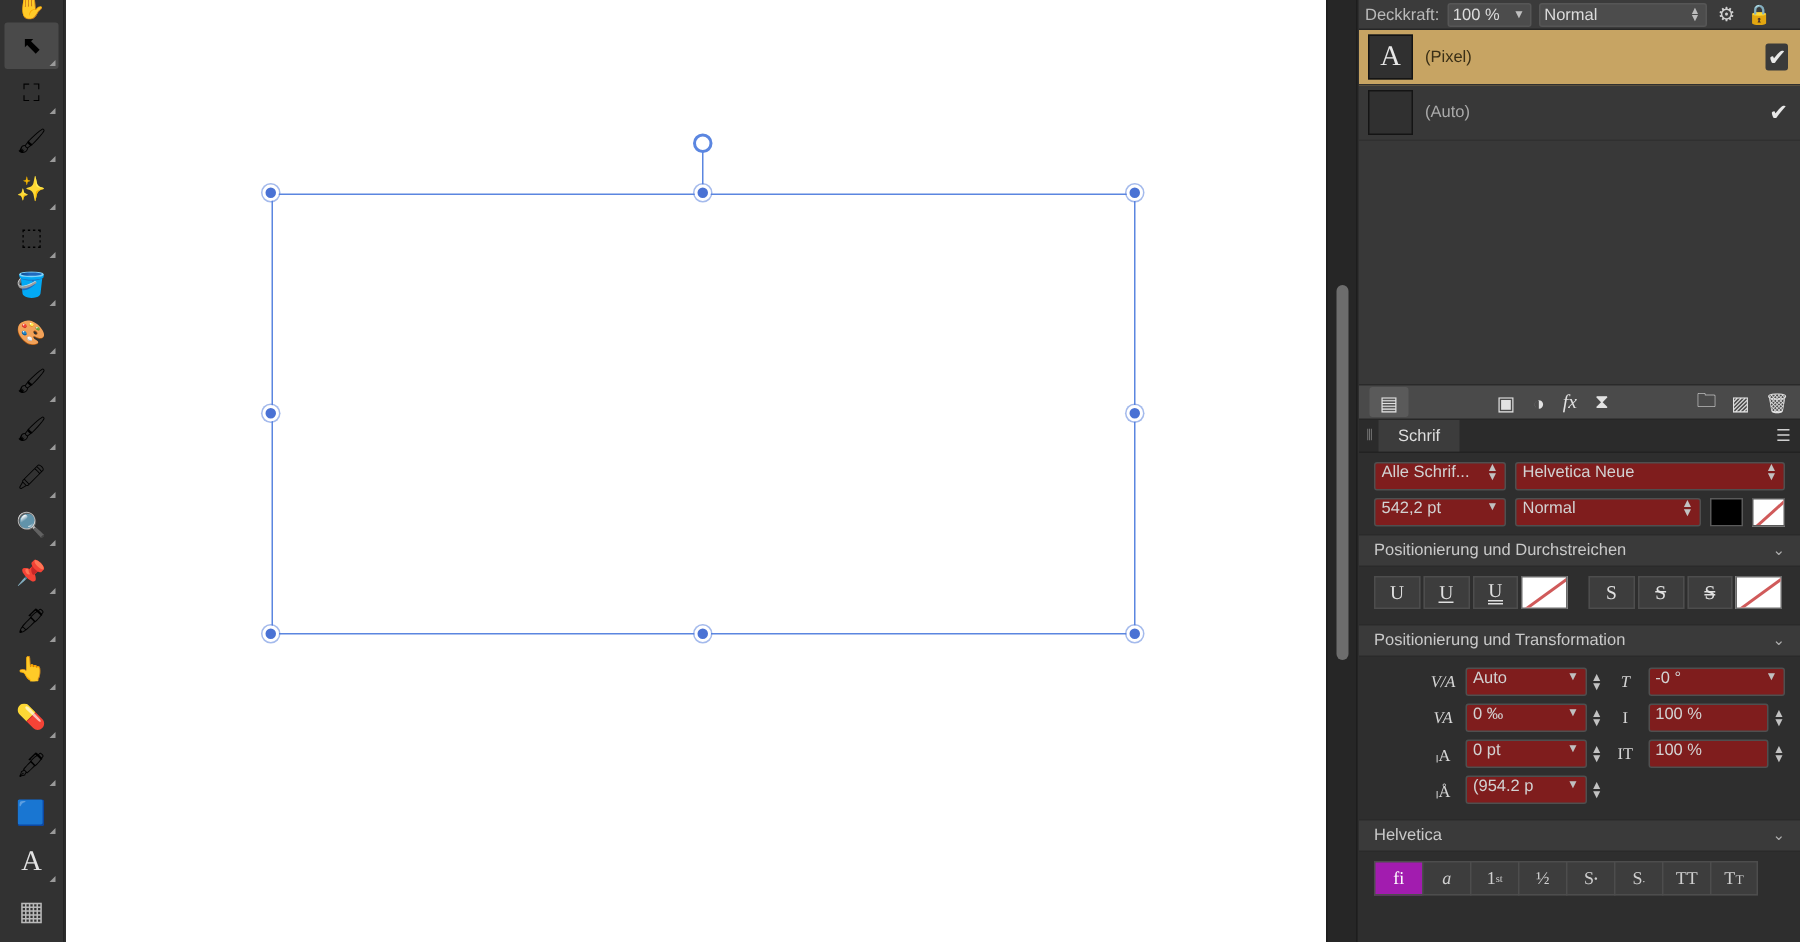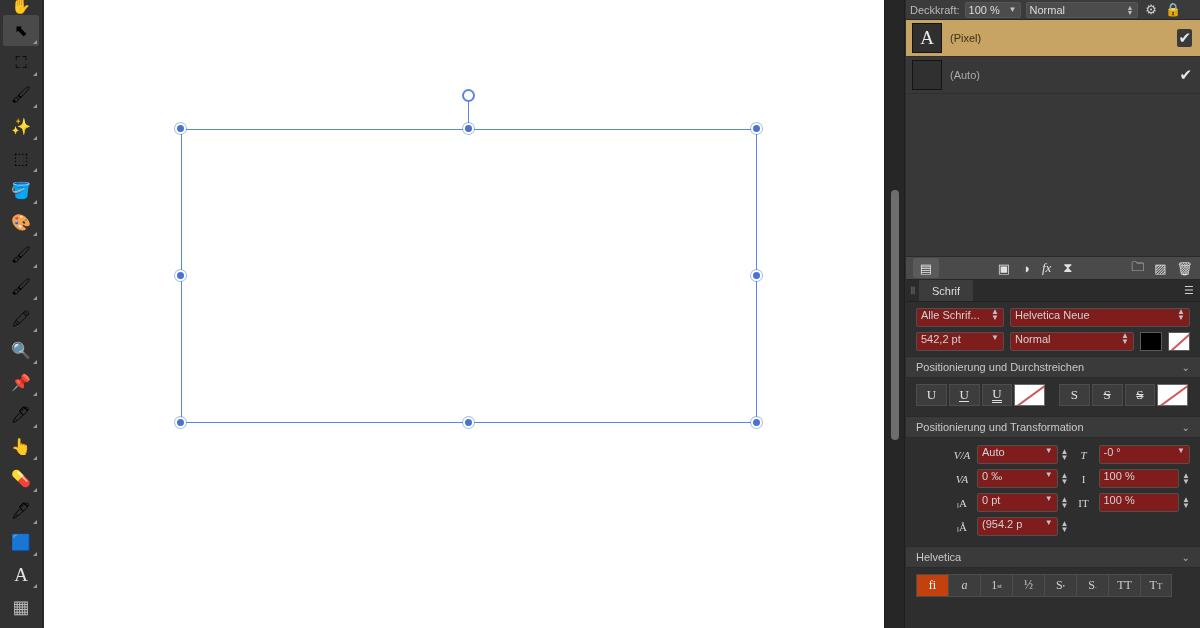--- a/index.html
+++ b/index.html
@@ -281,21 +281,21 @@
     width: 32px; height: 23px;
     background: #3d3d3d;
     border: 1px solid #4d4d4d;
     border-right: none;
     display: flex; align-items: center; justify-content: center;
     color: #cfcfcf;
     font-size: 12px;
     font-family: "Liberation Serif", serif;
   }
   .gbtn:last-child { border-right: 1px solid #4d4d4d; }
-  .gbtn.on { background: #c2410c; color: #fff; }
+  .gbtn.on { background: #a21caf; color: #fff; }
   sup { font-size: 7px; vertical-align: super; }
   sub { font-size: 7px; vertical-align: sub; }
 </style>
 </head>
 <body>
 
 <div class="app">
 
   <div class="toolbar">
     <div class="tool" style="height:14px;align-items:flex-end;margin-top:0;">

